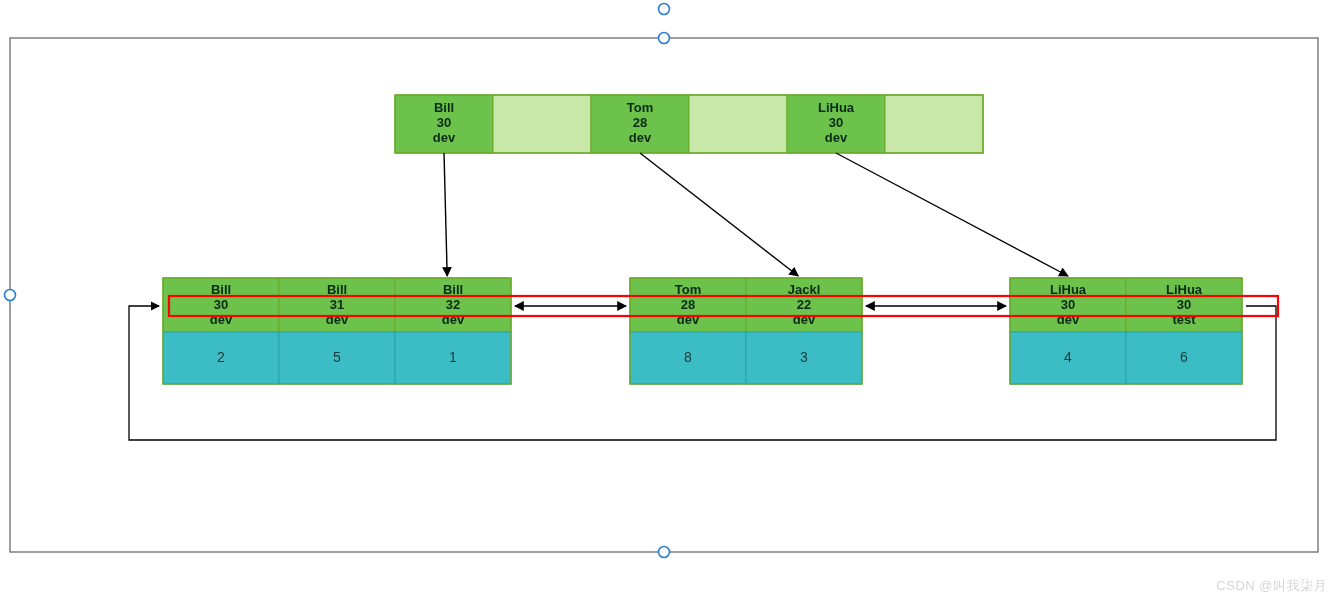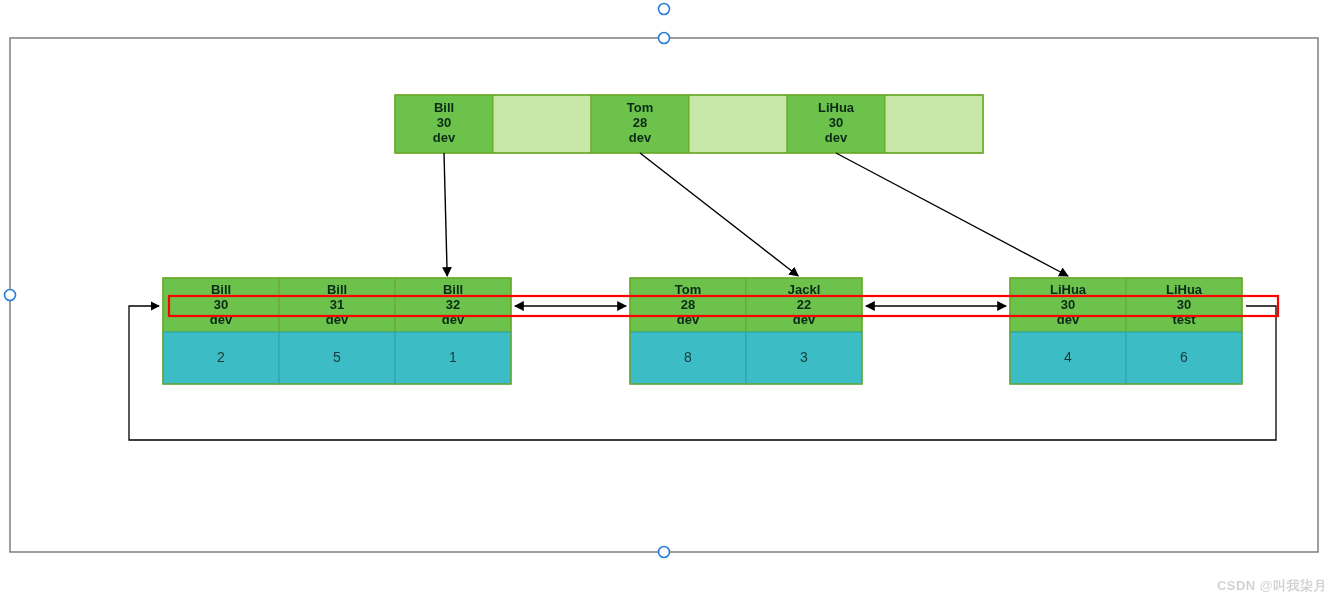--- a/index.html
+++ b/index.html
@@ -1,19 +1,19 @@
 <!DOCTYPE html>
 <html><head>
 <meta charset="utf-8">
 <style>
   html, body { margin: 0; padding: 0; width: 1339px; height: 601px; background: #ffffff; font-family: Arial, Helvetica, sans-serif; }
   svg { display: block; }
   .txt { font-size: 13px; font-weight: 600; fill: #0a2b18; text-anchor: middle; dominant-baseline: middle; }
   .valtxt { font-size: 14px; font-weight: 500; fill: #1a3a3a; text-anchor: middle; dominant-baseline: middle; }
-  .watermark { position: absolute; right: 12px; bottom: 6px; font-size: 13px; color: rgba(0,0,0,0.18); letter-spacing: .5px; font-weight: bold; }
+  .watermark { position: absolute; right: 12px; bottom: 6px; font-size: 13px; color: rgba(0,0,0,0.18); letter-spacing: .5px; }
 </style>
 </head>
 <body>
 
 <svg id="canvas" width="1339" height="601">
     <defs>
       <marker id="arrow" viewBox="0 0 10 10" refX="9" refY="5" markerWidth="7" markerHeight="7" orient="auto-start-reverse">
         <path d="M0,0 L10,5 L0,10 Z" fill="#000"></path>
       </marker>
     </defs>

